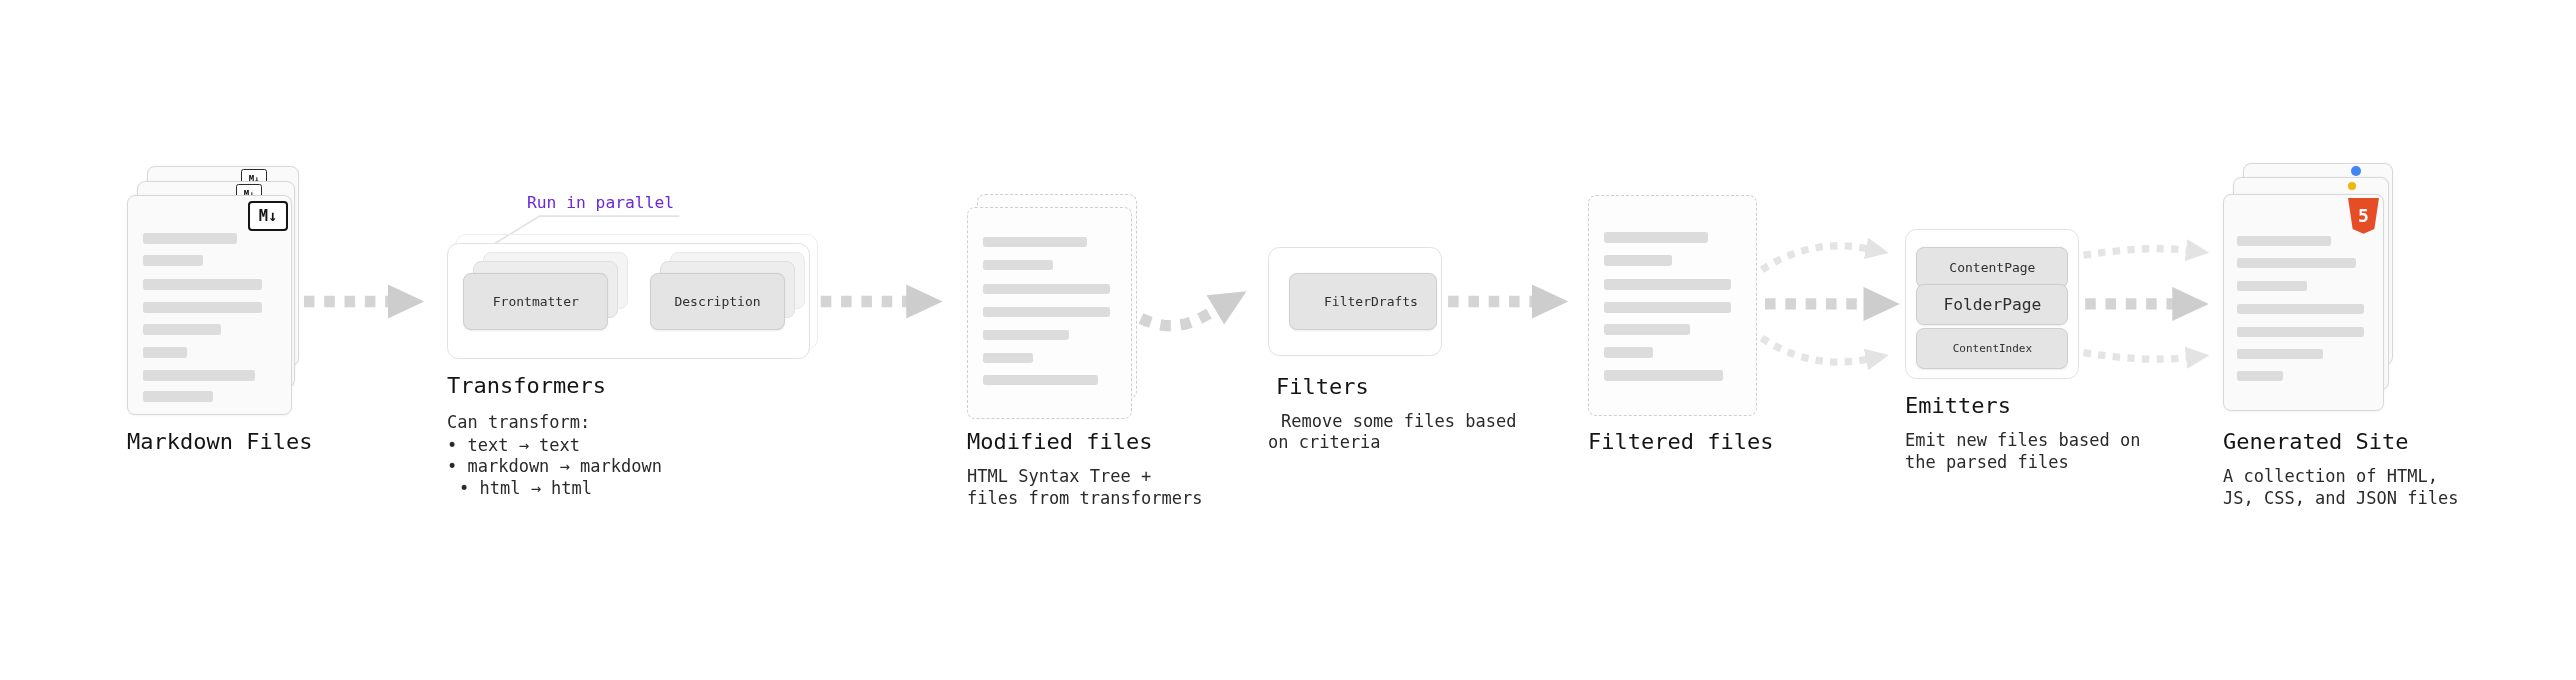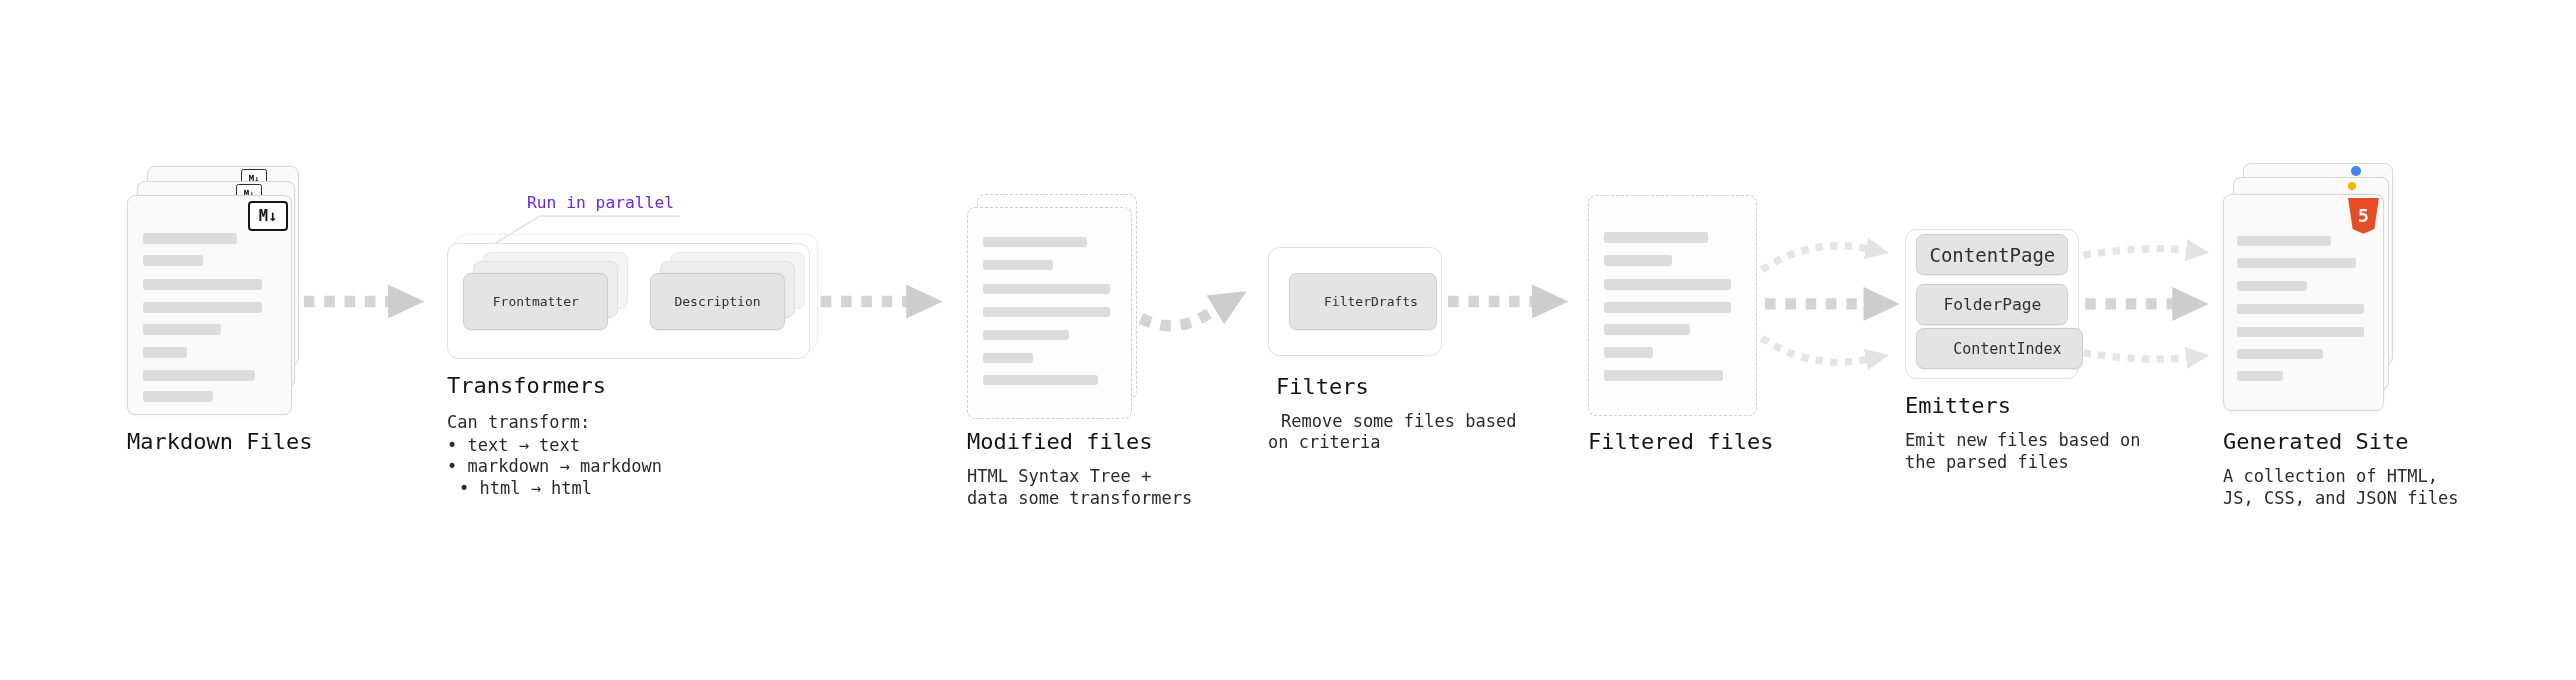--- a/index.html
+++ b/index.html
@@ -198,21 +198,21 @@
       <div class="bar" style="left:14.6px; top:29px;  width:104px;"></div>
       <div class="bar" style="left:14.6px; top:52px;  width:70px;"></div>
       <div class="bar" style="left:14.6px; top:76px;  width:127px;"></div>
       <div class="bar" style="left:14.6px; top:99px; width:127px;"></div>
       <div class="bar" style="left:14.6px; top:122px; width:86px;"></div>
       <div class="bar" style="left:14.6px; top:145px; width:50px;"></div>
       <div class="bar" style="left:14.6px; top:167px; width:115px;"></div>
     </div>
     <div class="stage-title" style="left:0px; top:237px;">Modified files</div>
     <div class="desc-line" style="left:0px; top:273px;">HTML Syntax Tree +</div>
-    <div class="desc-line" style="left:0px; top:295px;">data some transformers</div>
+    <div class="desc-line" style="left:0px; top:295px;">files from transformers</div>
   </div>
 
   <div class="stage" style="left:1268px; top:247px; width:211px; height:244px;">
     <div class="panel" style="left:0px; top:0px; width:172px; height:107px;"></div>
     <div class="chip" style="left:21px; top:26px; width:130px; height:55px;padding-left:16px;">FilterDrafts</div>
     <div class="stage-title" style="left:8px; top:127px;">Filters</div>
     <div class="desc-line" style="left:0px; top:163px;margin-left:13px;">Remove some files based</div>
     <div class="desc-line" style="left:0px; top:184px;">on criteria</div>
   </div>
 
@@ -224,23 +224,23 @@
       <div class="bar" style="left:14.6px; top:106px; width:127px;"></div>
       <div class="bar" style="left:14.6px; top:128px; width:86px;"></div>
       <div class="bar" style="left:14.6px; top:151px; width:49px;"></div>
       <div class="bar" style="left:14.6px; top:174px; width:119px;"></div>
     </div>
     <div class="stage-title" style="left:0px; top:234px;">Filtered files</div>
   </div>
 
   <div class="stage" style="left:1905px; top:229px; width:211px; height:260px;">
     <div class="panel" style="left:0px; top:0px; width:172px; height:148px;"></div>
-    <div class="chip" style="left:11.4px; top:5px; width:150px; height:39px; font-size:19px;">ContentPage</div>
+    <div class="chip" style="left:11.4px; top:18px; width:150px; height:39px; font-size:13px;">ContentPage</div>
     <div class="chip" style="left:11.4px; top:55px; width:150px; height:39px; font-size:16.3px;">FolderPage</div>
-    <div class="chip" style="left:11.4px; top:99px; width:150px; height:39px; font-size:15px;padding-left:15px;">ContentIndex</div>
+    <div class="chip" style="left:11.4px; top:99px; width:150px; height:39px; font-size:11px;">ContentIndex</div>
     <div class="stage-title" style="left:0px; top:164px;">Emitters</div>
     <div class="desc-line" style="left:0px; top:200px;">Emit new files based on</div>
     <div class="desc-line" style="left:0px; top:222px;">the parsed files</div>
   </div>
 
   <div class="stage" style="left:2223px; top:161px; width:244px; height:341px;">
     <div class="card" style="left:19.5px; top:1.6px; width:148px; height:200px;"></div>
     <div class="dot dot-blue" style="left:128px; top:4.9px;"></div>
     <div class="card" style="left:9.8px; top:16.3px; width:154px; height:211px;"></div>
     <div class="dot dot-yellow" style="left:125px; top:21px;"></div>

